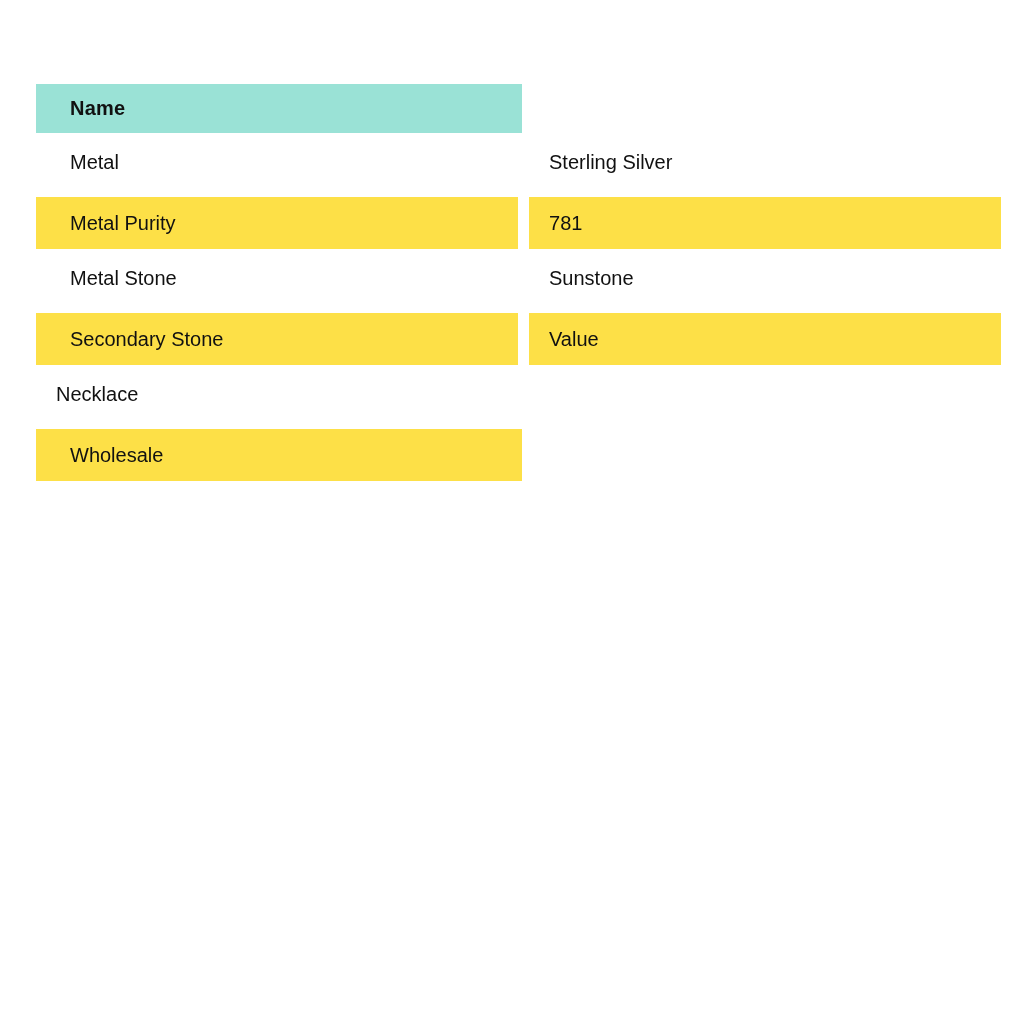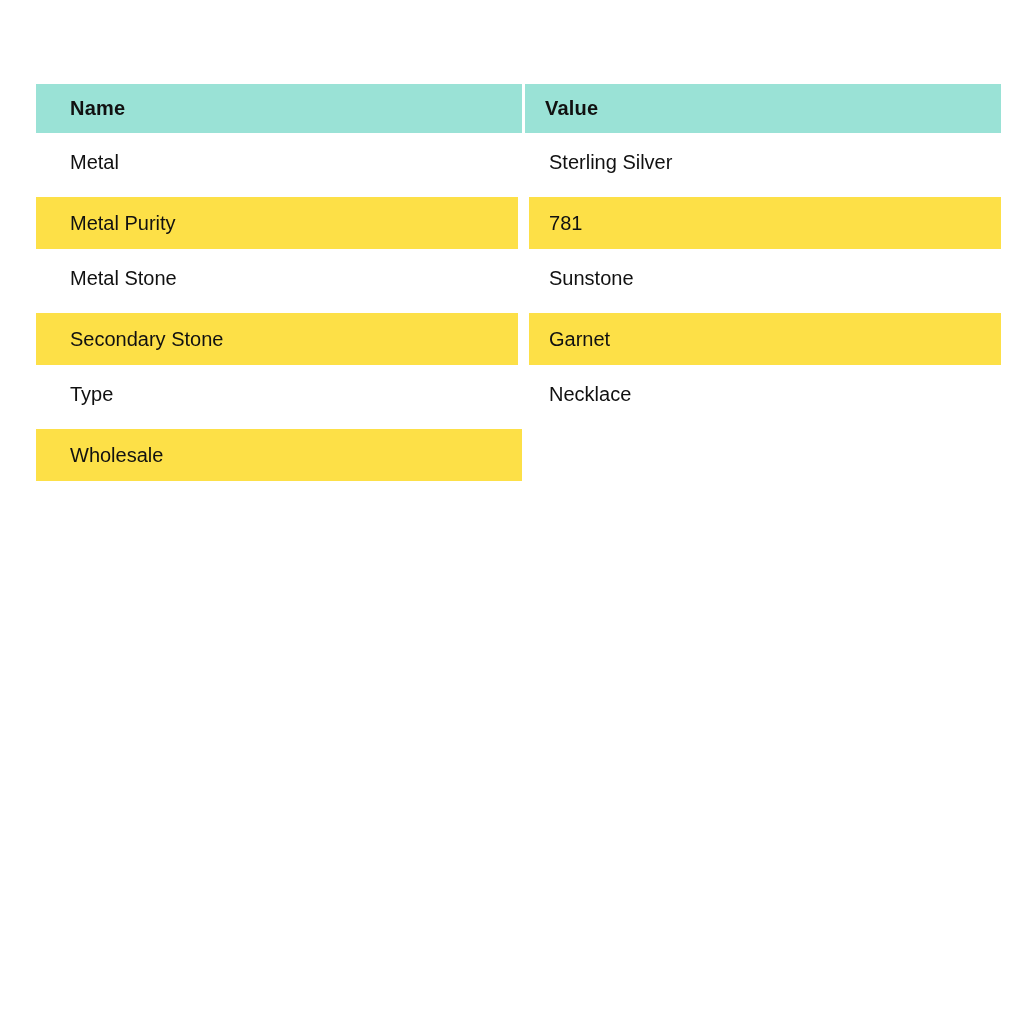--- a/index.html
+++ b/index.html
@@ -59,45 +59,43 @@
   }
 </style>
 </head>
 <body>
 
 <div class="page">
   <div class="attr-table">
 
     <div class="thead">
       <div class="th col1">Name</div>
-      <div class="th col2">Value</div>
     </div>
 
     <div class="trow">
       <div class="td col1">Metal</div>
       <div class="td col2">Sterling Silver</div>
     </div>
 
     <div class="trow alt">
       <div class="td col1">Metal Purity</div>
       <div class="td col2">781</div>
     </div>
 
     <div class="trow">
       <div class="td col1">Metal Stone</div>
       <div class="td col2">Sunstone</div>
     </div>
 
     <div class="trow alt">
       <div class="td col1">Secondary Stone</div>
-      <div class="td col2">Garnet</div>
+      <div class="td col2">Value</div>
     </div>
 
     <div class="trow">
-      <div class="td col1">Type</div>
       <div class="td col2">Necklace</div>
     </div>
 
     <div class="trow alt">
       <div class="td col1">Wholesale</div>
     </div>
 
   </div>
 </div>
 

